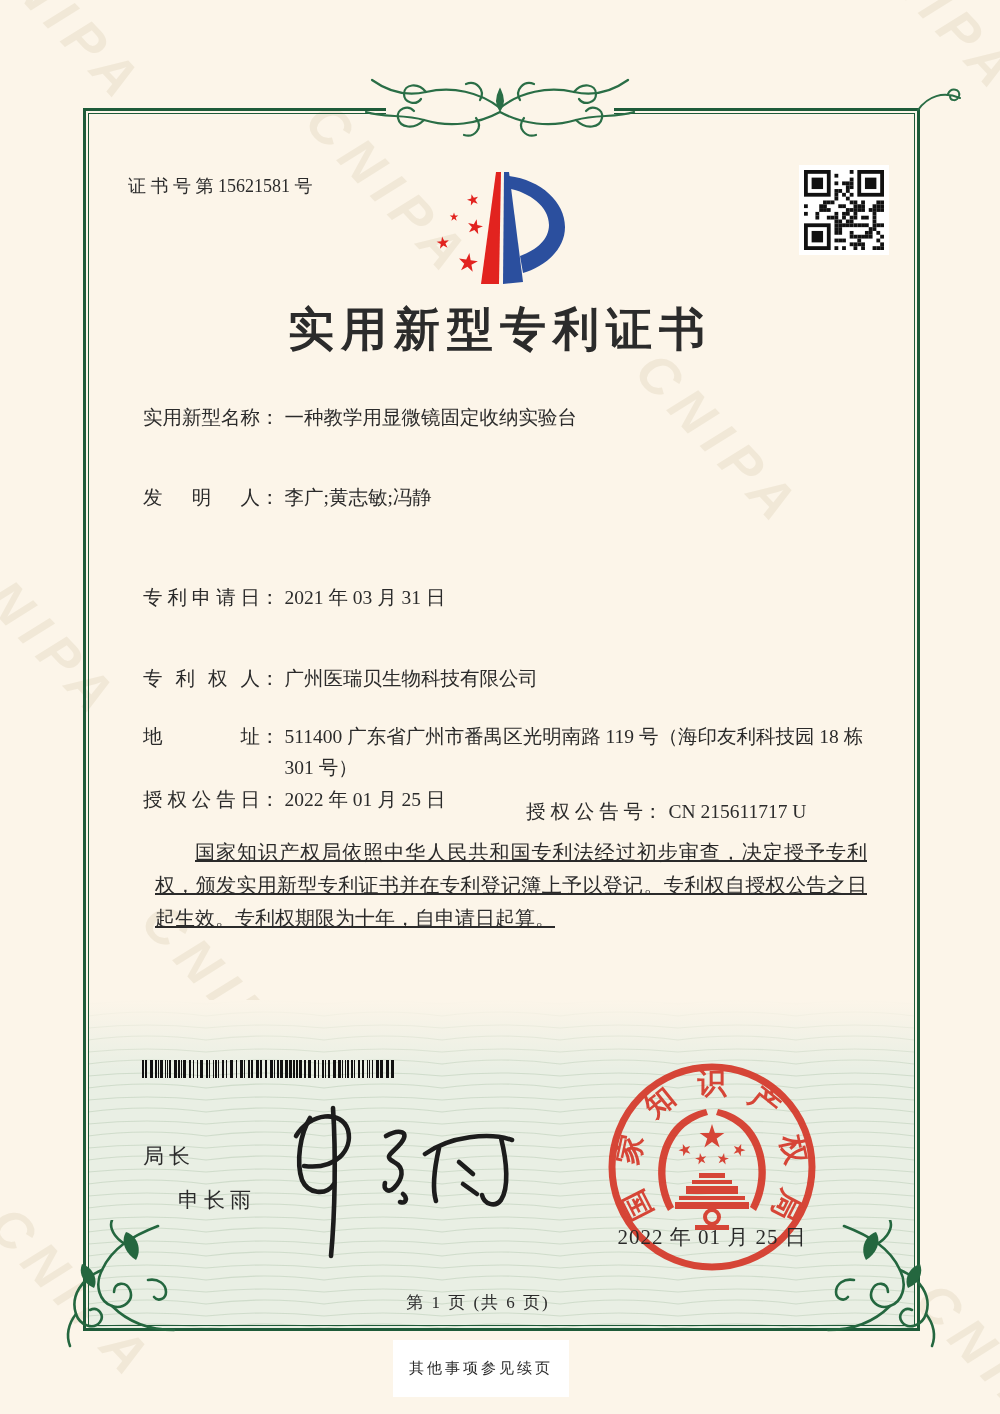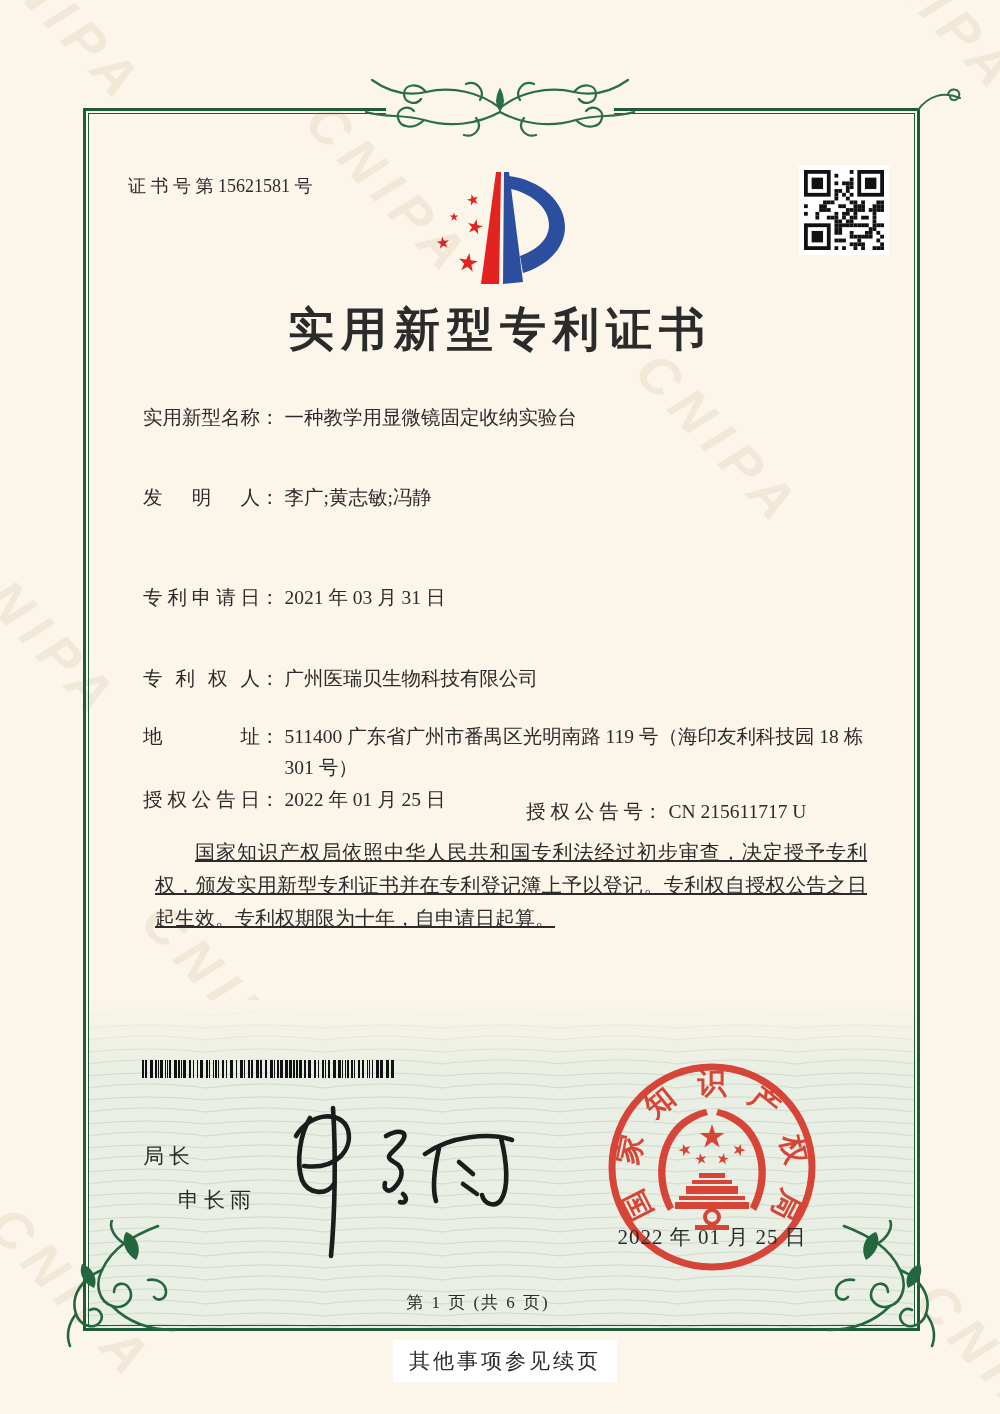--- a/index.html
+++ b/index.html
@@ -56,21 +56,21 @@
 
   #officer-title{position:absolute;left:143px;top:1142px;font-size:21px;letter-spacing:5px;z-index:5;}
   #officer-name{position:absolute;left:143px;top:1186px;font-size:21px;letter-spacing:5px;z-index:5;margin-left:35px;}
   #sig{position:absolute;left:248px;top:1094px;z-index:5;}
 
   #seal{position:absolute;left:600px;top:1055px;z-index:6;}
 
   #pageinfo{position:absolute;left:0;top:1291px;width:956px;text-align:center;
             font-size:17px;letter-spacing:2px;z-index:5;}
   #footnote{position:absolute;left:393px;top:1340px;background:#ffffff;
-            padding:7px 16px;font-size:21px;letter-spacing:3px;z-index:5;}
+            padding:19px 16px;font-size:15px;letter-spacing:3px;z-index:5;}
 </style>
 </head>
 <body>
 
 <div id="stage">
 
   <div class="wm" style="left:-45px;top:-15px;">CNIPA</div>
   <div class="wm" style="left:830px;top:-25px;">CNIPA</div>
   <div class="wm" style="left:282px;top:158px;">CNIPA</div>
   <div class="wm" style="left:612px;top:408px;">CNIPA</div>

